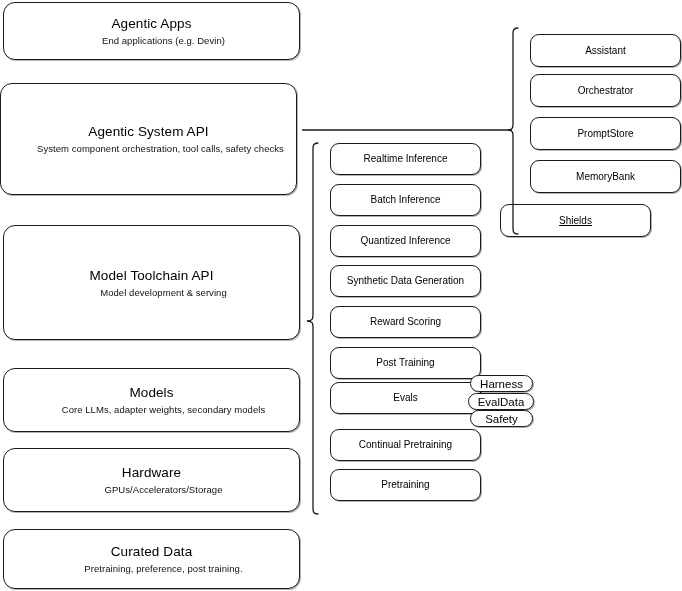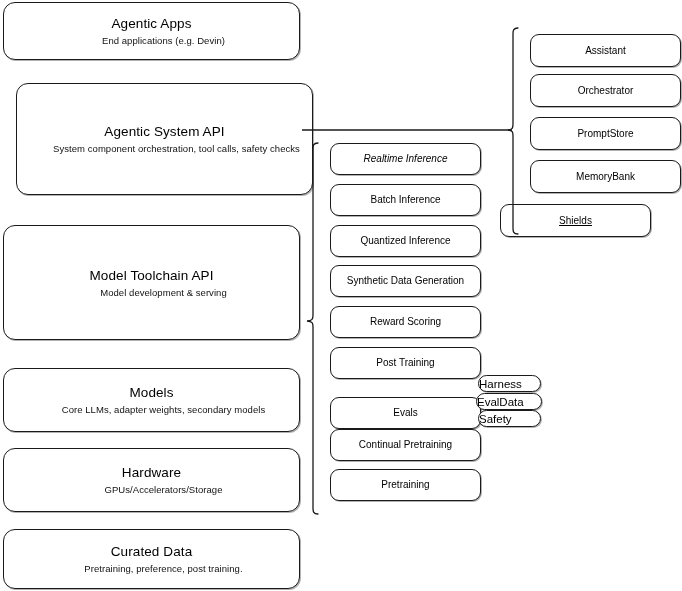--- a/index.html
+++ b/index.html
@@ -64,25 +64,25 @@
   }
   
   .pill {
     position: absolute;
     box-sizing: border-box;
     border: 1.3px solid #1a1a1a;
     border-radius: 999px;
     background: #ffffff;
     display: flex;
     align-items: center;
+    justify-content: center;
     font-size: 11.5px;
     line-height: 14px;
     box-shadow: 1px 1px 0 rgba(0,0,0,0.30);
     z-index: 5;
-    margin-left: 8px;
   }
   svg.lines {
     position: absolute;
     left: 0; top: 0;
     width: 682px;
     height: 591px;
     pointer-events: none;
     z-index: 1;
   }
   .stack { position: absolute; left:0; top:0; width:682px; height:591px; }
@@ -113,21 +113,21 @@
              C313,511 313,514 318,514" fill="none" stroke="#1a1a1a" stroke-width="1.3" stroke-linecap="round"></path>
   </svg>
 
   <div class="stack">
 
     <div class="box" style="left:3px; top:2px; width:297px; height:58px;">
       <div class="title">Agentic Apps</div>
       <div class="subtitle">End applications (e.g. Devin)</div>
     </div>
 
-    <div class="box" style="left:16px; top:83px; width:297px; height:112px;">
+    <div class="box" style="left:0; top:83px; width:297px; height:112px;">
       <div class="title">Agentic System API</div>
       <div class="subtitle">System component orchestration, tool calls, safety checks</div>
     </div>
 
     <div class="box" style="left:3px; top:225px; width:297px; height:115px;">
       <div class="title">Model Toolchain API</div>
       <div class="subtitle">Model development &amp; serving</div>
     </div>
 
     <div class="box" style="left:3px; top:368px; width:297px; height:64px;">
@@ -141,39 +141,39 @@
     </div>
 
     <div class="box" style="left:3px; top:529px; width:297px; height:60px;">
       <div class="title">Curated Data</div>
       <div class="subtitle">Pretraining, preference, post training.</div>
     </div>
 
   </div>
 
   <div class="stack">
-    <div class="item-box" style="left:330px; top:143px; width:151px; height:32px;font-style:italic;">
+    <div class="item-box" style="left:330px; top:143px; width:151px; height:32px;">
       <span>Realtime Inference</span>
     </div>
     <div class="item-box" style="left:330px; top:184px; width:151px; height:32px;">
       <span>Batch Inference</span>
     </div>
     <div class="item-box" style="left:330px; top:225px; width:151px; height:32px;">
       <span>Quantized Inference</span>
     </div>
     <div class="item-box" style="left:330px; top:265px; width:151px; height:32px;">
       <span>Synthetic Data Generation</span>
     </div>
     <div class="item-box" style="left:330px; top:306px; width:151px; height:32px;">
       <span>Reward Scoring</span>
     </div>
     <div class="item-box" style="left:330px; top:347px; width:151px; height:32px;">
       <span>Post Training</span>
     </div>
-    <div class="item-box" style="left:330px; top:397px; width:151px; height:32px;">
+    <div class="item-box" style="left:330px; top:382px; width:151px; height:32px;">
       <span>Evals</span>
     </div>
     <div class="item-box" style="left:330px; top:429px; width:151px; height:32px;">
       <span>Continual Pretraining</span>
     </div>
     <div class="item-box" style="left:330px; top:469px; width:151px; height:32px;">
       <span>Pretraining</span>
     </div>
   </div>
 

